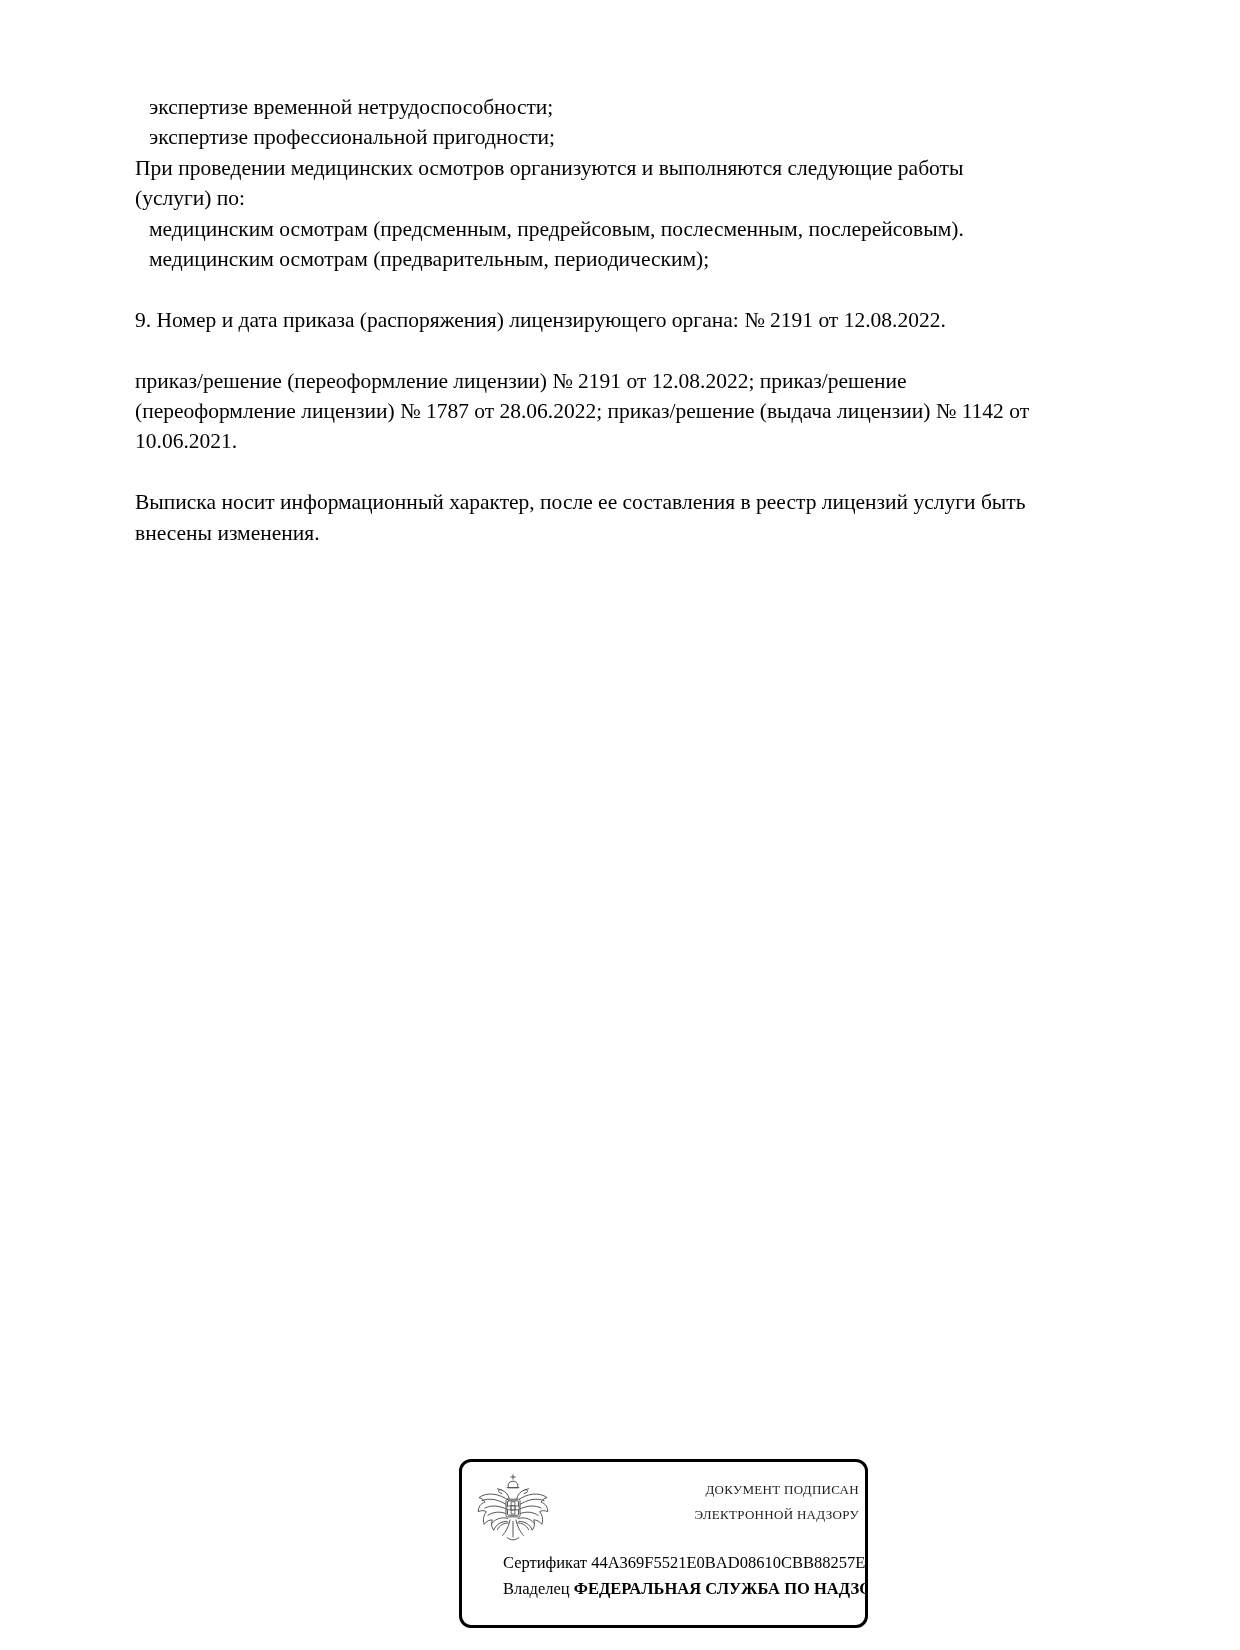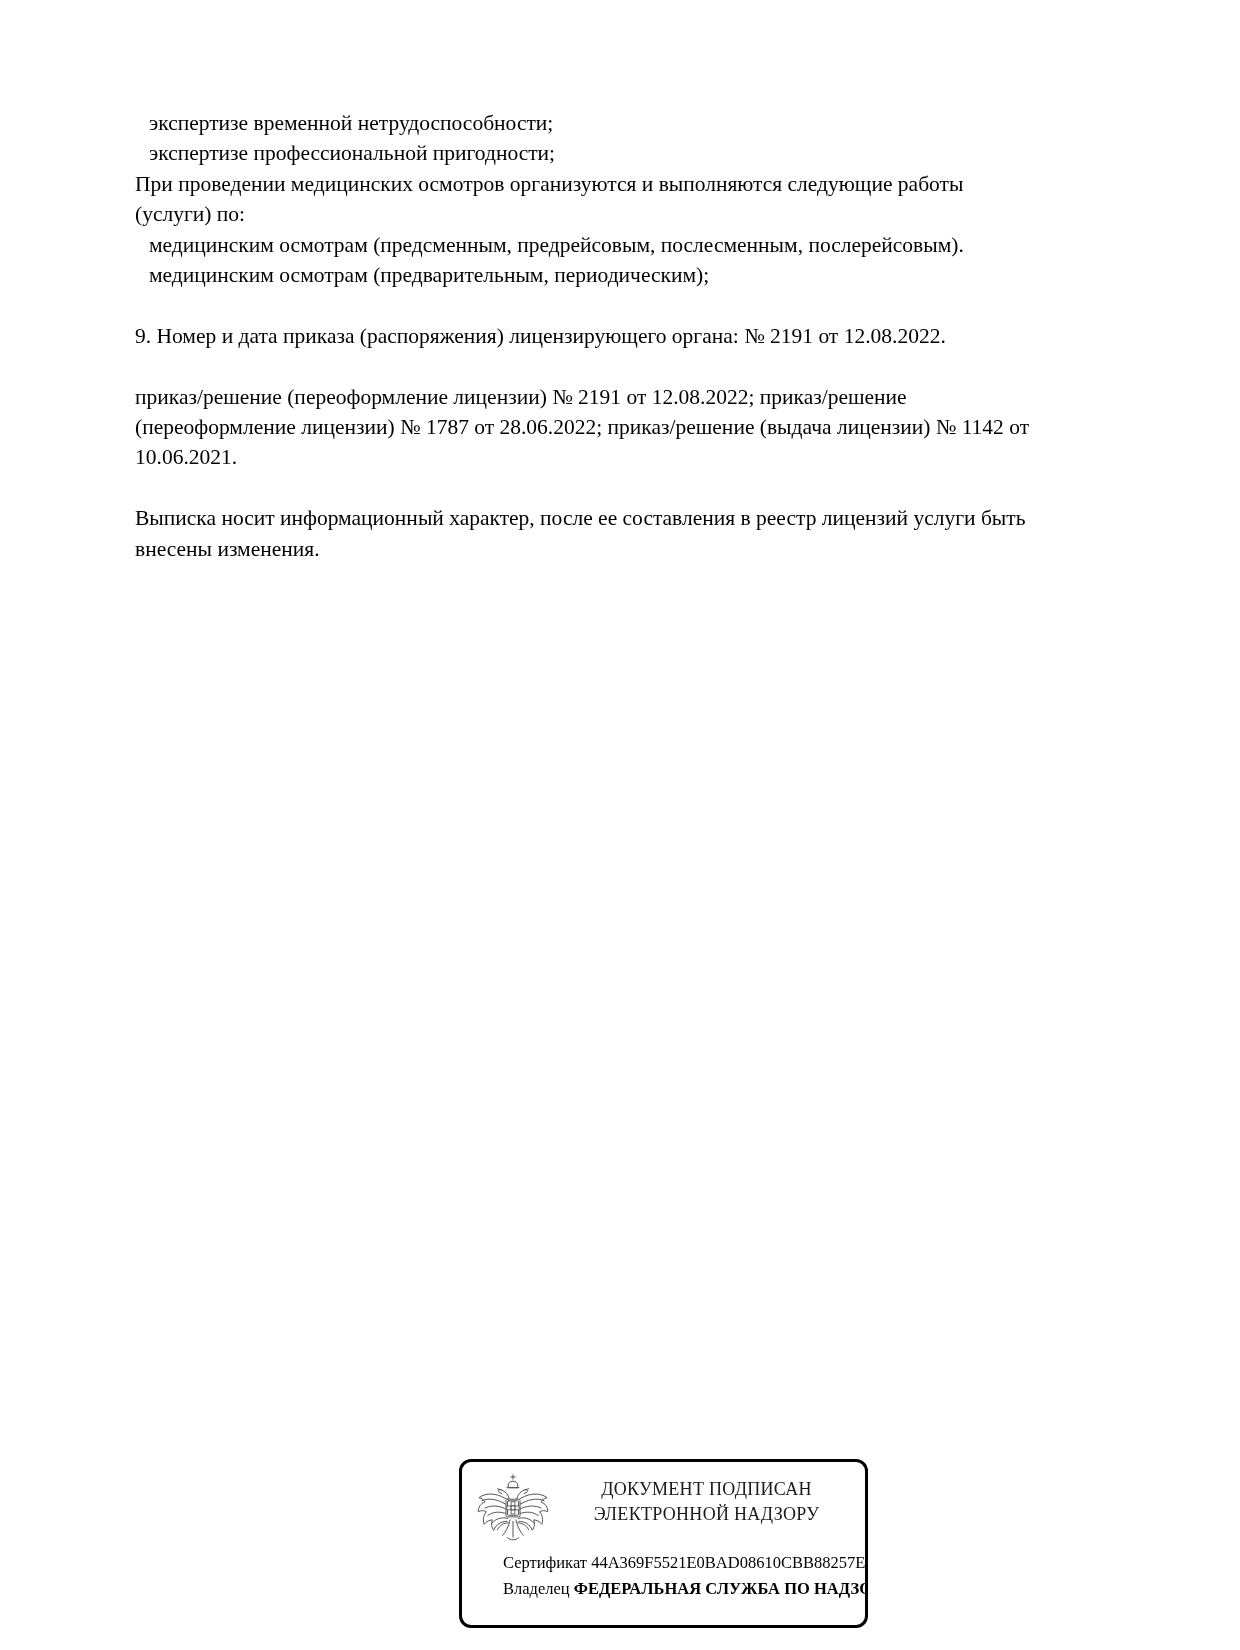--- a/index.html
+++ b/index.html
@@ -7,21 +7,21 @@
     position:relative;
     width:1240px;height:1650px;
     background:#ffffff;
     font-family:"Liberation Serif", serif;
     color:#000000;
     overflow:hidden;
   }
   
   .doc{
     position:absolute;
-    left:135px;top:108px;width:1010px;
+    left:135px;top:92px;width:1010px;
     font-size:21.5px;line-height:30.4px;
   }
   .para{margin:0 0 30.4px 0;}
   .line{white-space:nowrap;}
   .line.indent{padding-left:14px;}
   
   .stamp{
     position:absolute;
     left:459px;top:1459px;
     width:409px;height:169px;
@@ -29,22 +29,22 @@
     border-radius:12px;
     box-sizing:border-box;
     background:#ffffff;
   }
   .stamp-emblem{
     position:absolute;left:12px;top:12px;
     width:78px;height:74px;
   }
   .stamp-title{
     position:absolute;left:92px;top:15px;right:6px;
-    text-align:center;
-    font-size:18px;line-height:25px;
+    text-align:right;
+    font-size:13px;line-height:25px;
     letter-spacing:0.3px;
     color:#1a1a1a;
   }
   .stamp-info{
     position:absolute;left:8px;top:88px;right:0;
     font-size:16.5px;line-height:25.5px;
     overflow:hidden;
     margin-left:33px;
   }
   .sline{white-space:nowrap;overflow:hidden;}

